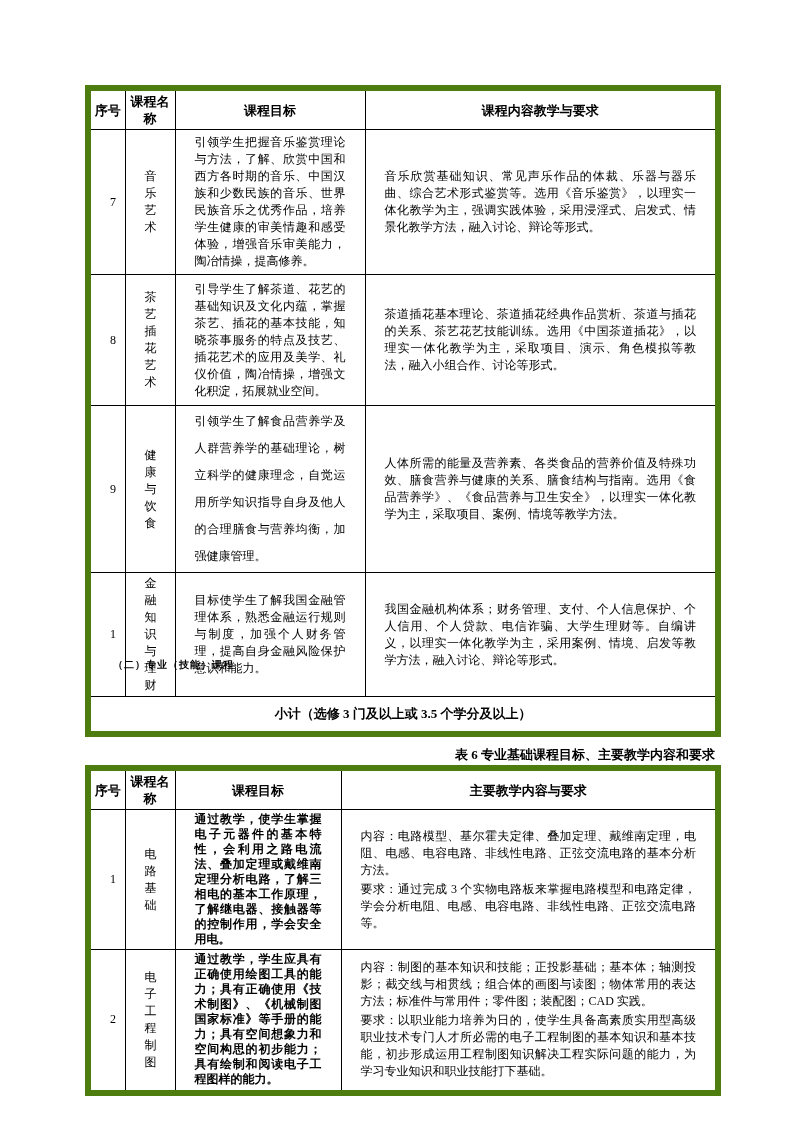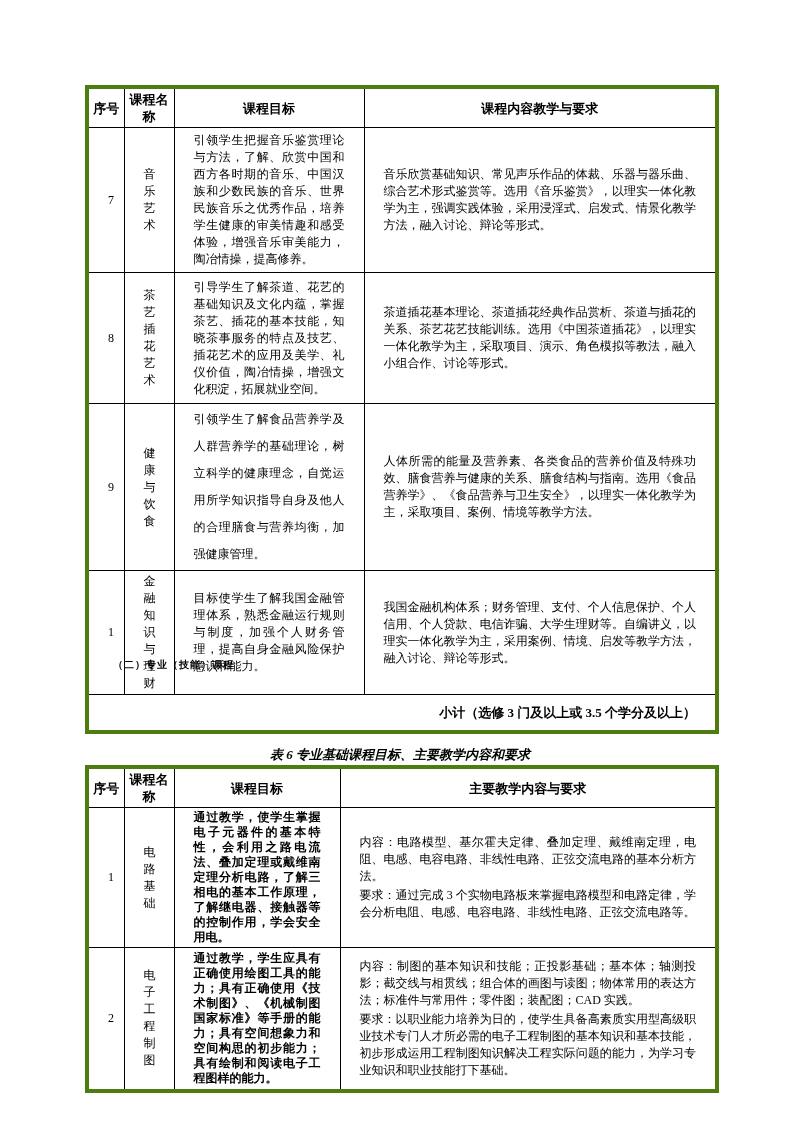--- a/index.html
+++ b/index.html
@@ -11,21 +11,21 @@
     font-family:"Liberation Serif","DejaVu Serif",serif;
     color:#000000;
     overflow:hidden;
   }
   table.tbl {
     position:absolute;
     left:85px;
     width:630px;
     border-collapse:collapse;
     table-layout:fixed;
-    border:4px solid #4d7c0f;
+    border:6px solid #4d7c0f;
   }
   table.t1 { top:85px; }
   table.t2 { top:765px; }
   .tbl th, .tbl td {
     border:1px solid #000;
     padding:2px 19px;
     vertical-align:middle;
     font-size:12px;
     line-height:17px;
   }
@@ -42,21 +42,21 @@
   .obj > div, .cont > div { text-align:justify; }
   tr.r7  { height:145px; }
   tr.r8  { height:131px; }
   tr.r9  { height:128px; }
   tr.r10 { height:96px;  }
   tr.rsub{ height:37px;  }
   tr.b1  { height:105px; }
   tr.b2  { height:143px; }
   .lh27 { line-height:27px; }
   td.subtotal {
-    text-align:right;
+    text-align:center;
     font-weight:bold;
     font-size:13px;
   }
   .t2 .obj > div  { line-height:15px;font-weight:bold; }
   .t2 .cont > div { line-height:17px; }
   .t2 .cont .p2   { margin-top:2px; }
   .heading {
     position:absolute;
     top:658px; left:113px;
     font-size:10px;
@@ -66,24 +66,23 @@
   .para {
     position:absolute;
     top:700px; left:85px; width:630px;
     font-size:14px;
     text-indent:25px;
     letter-spacing:1px;
   }
   .caption {
     position:absolute;
     top:746px; left:85px; width:630px;
-    text-align:center;
+    text-align:right;
     font-size:13px;
     font-weight:bold;
-    font-style:italic;
   }
 </style>
 </head>
 <body>
 
 <div class="page">
 
   <table class="tbl t1">
     <colgroup>
       <col style="width:37px">

